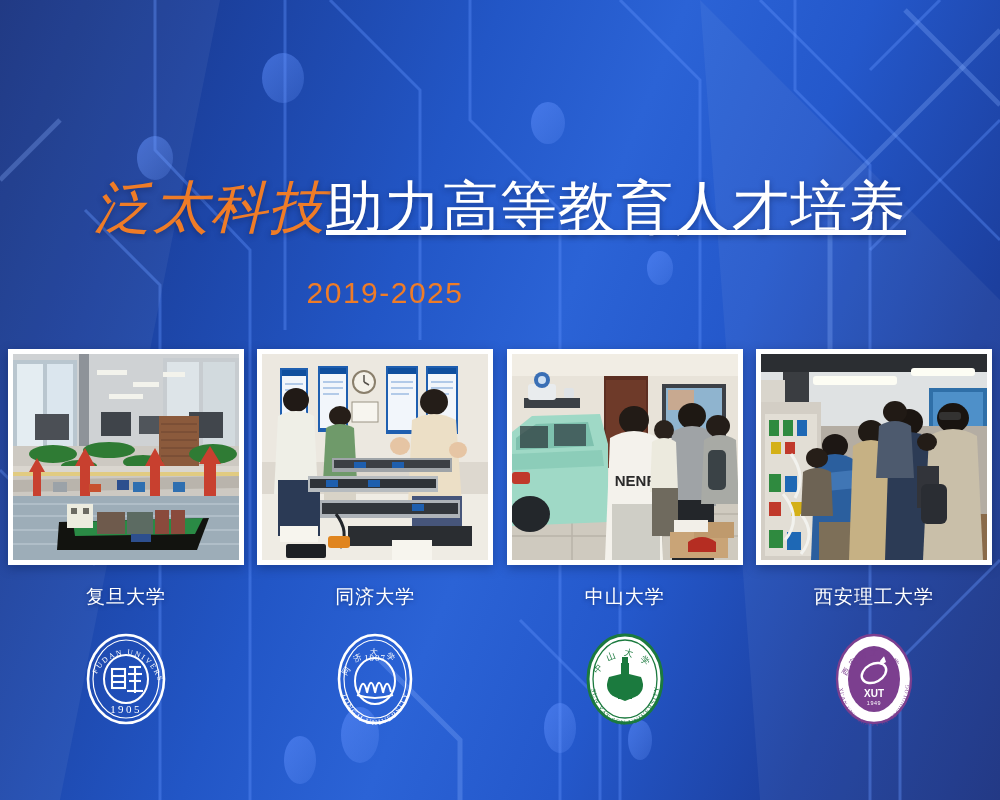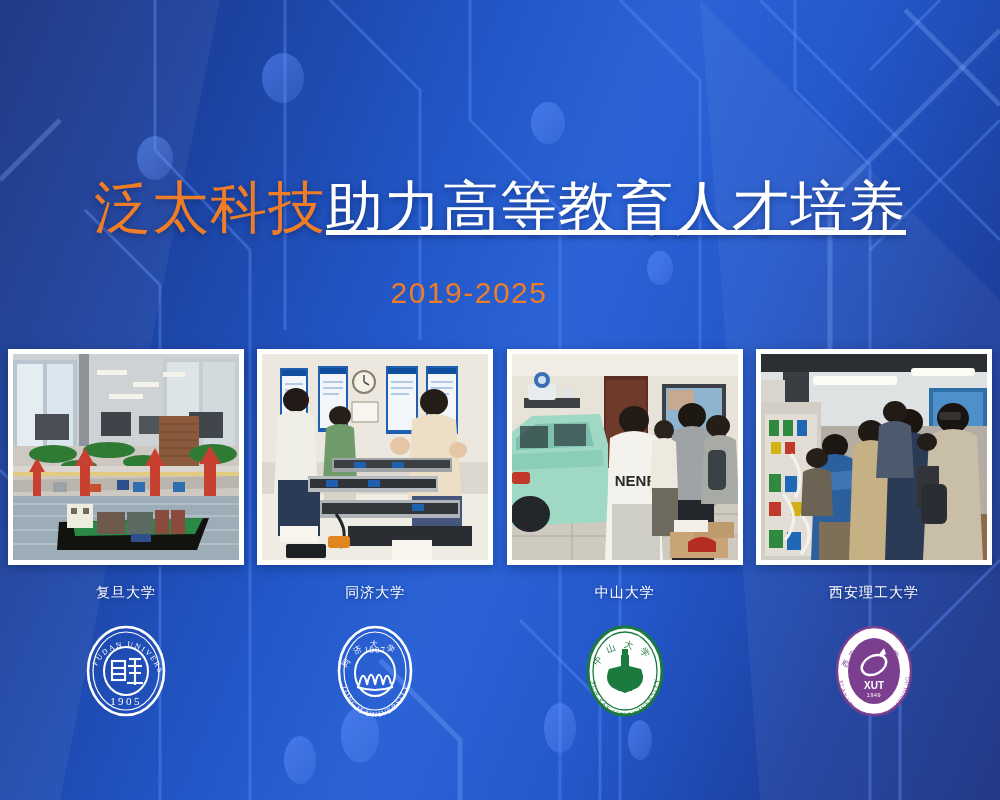--- a/index.html
+++ b/index.html
@@ -40,27 +40,27 @@
     z-index: 5;
   }
   .main-title {
     font-size: 57px;
     line-height: 1.12;
     letter-spacing: 1px;
     font-weight: 500;
     white-space: nowrap;
     text-shadow: 0 2px 6px rgba(8, 24, 70, .45);
   }
-  .t-accent { color: #ef7c27; }
+  .t-accent { color: #ef7c27; font-style: italic; }
   .t-plain  { color: #ffffff; text-decoration: underline; }
   .subtitle {
     position: absolute;
     left: 0;
     top: 276px;
-    width: 1000px;
+    width: 832px;
     text-align: center;
     padding-right: 62px;
     box-sizing: border-box;
     color: #ef7c27;
     font-size: 30px;
     letter-spacing: 1.5px;
     z-index: 5;
   }
   
   .cards {
@@ -93,21 +93,21 @@
     position: relative;
     width: 100%;
     height: 100%;
     overflow: hidden;
     background: #8a8d90;
   }
   .photo svg { display: block; width: 100%; height: 100%; }
   .card-label {
     margin-top: 19px;
     color: #ffffff;
-    font-size: 14px;
+    font-size: 19px;
     letter-spacing: 1px;
     text-shadow: 0 1px 4px rgba(8, 24, 70, .5);
   }
   .logo-box {
     margin-top: 16px;
     width: 106px;
     height: 106px;
     display: flex;
     align-items: center;
     justify-content: center;

